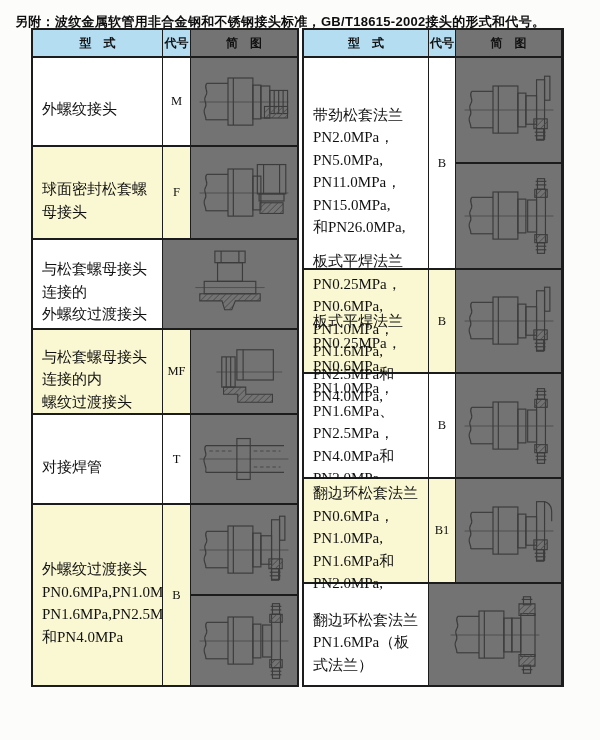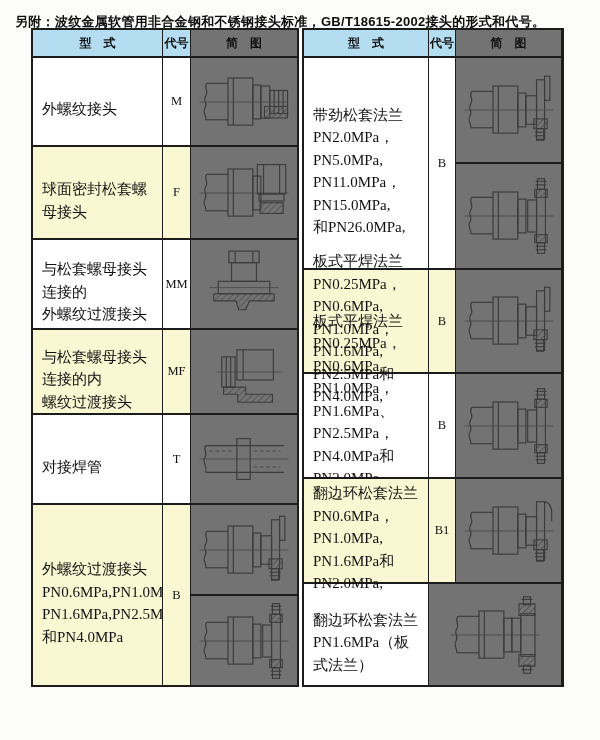--- a/index.html
+++ b/index.html
@@ -259,21 +259,20 @@
     <div class="cell c-sketch">
       <svg class="sk" viewBox="0 0 110 90">
           <use href="#sk-swivel-nut"></use>
         </svg>
     </div>
   </div>
 
   <div class="row" style="height:90px">
     <div class="cell c-type">与松套螺母接头连接的
 外螺纹过渡接头</div>
-    <div class="cell c-code">MM</div>
     <div class="cell c-sketch">
       <svg class="sk" viewBox="0 0 110 90">
           <use href="#sk-union"></use>
         </svg>
     </div>
   </div>
 
   <div class="row" style="height:85px">
     <div class="cell c-type hl">与松套螺母接头连接的内
 螺纹过渡接头</div>

